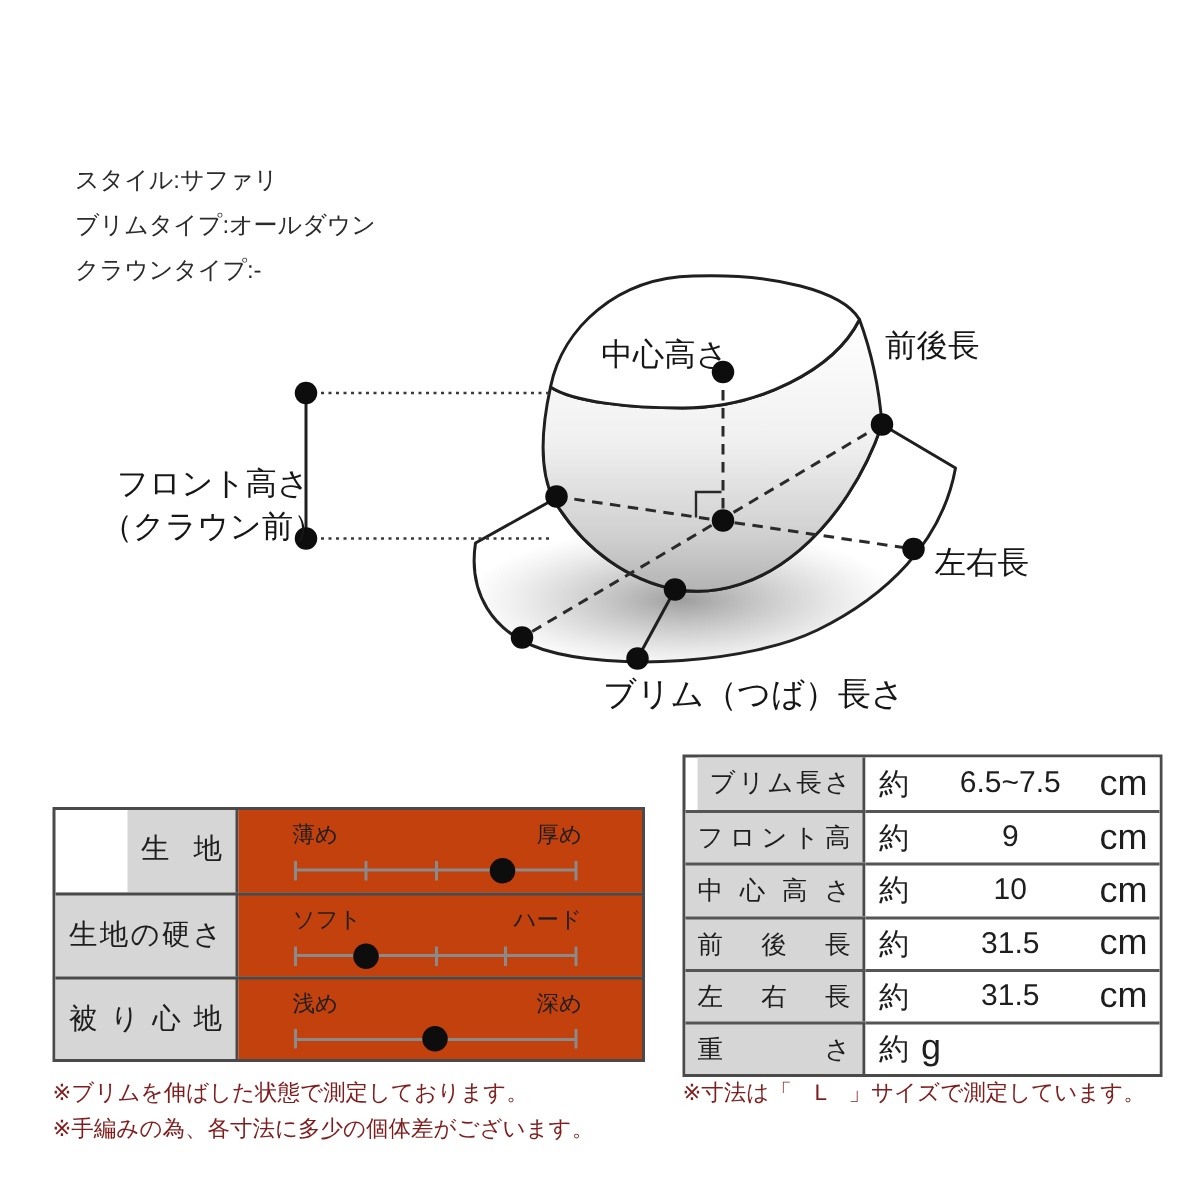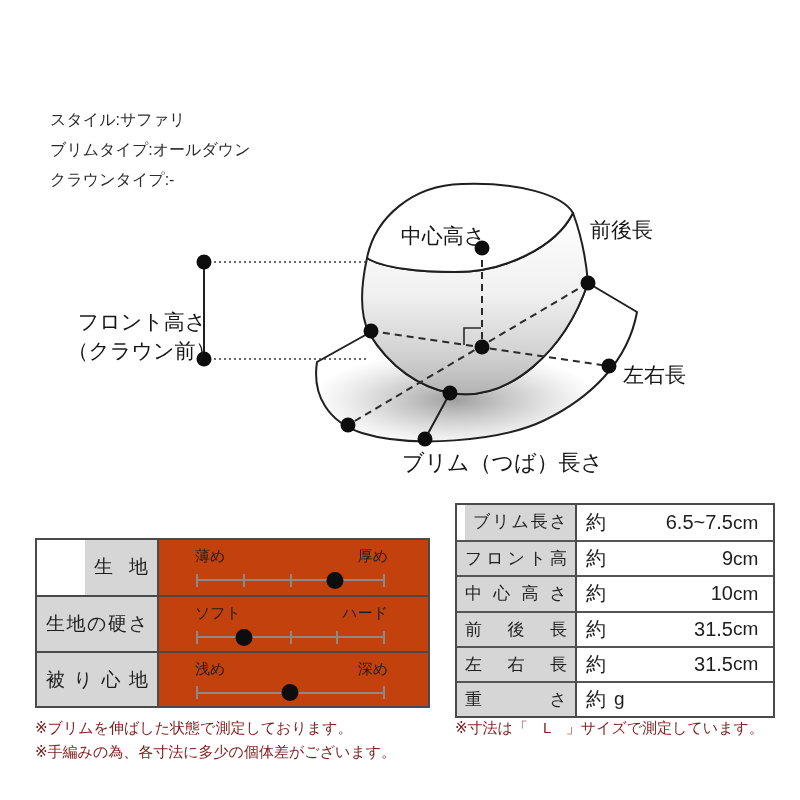--- a/index.html
+++ b/index.html
@@ -37,22 +37,22 @@
   .trackwrap .dot{position:absolute;top:-7.5px;width:17px;height:17px;border-radius:50%;background:#0d0d0d;transform:translateX(-50%);}
   
   .spec{position:absolute;left:455px;top:503px;width:320px;height:215px;box-sizing:border-box;
         border:2px solid #4a4a4a;display:grid;grid-template-columns:120px 1fr;grid-auto-rows:1fr;}
   .spec .lcell{background:#d6d6d6;border-right:2px solid #4a4a4a;box-sizing:border-box;
                font-size:17px;padding:0 8px;display:block;text-align:justify;text-align-last:justify;overflow:hidden;}
   .spec .vcell{display:flex;align-items:center;background:#fff;box-sizing:border-box;font-size:20px;}
   .spec .rowline{border-top:2px solid #555;}
   .spec .lcell .lh, .fabric .lcell .lh{display:block;}
   .spec .approx{padding-left:9px;width:28px;flex:0 0 auto;}
-  .spec .val{flex:1;text-align:right;}
-  .spec .unit{flex:0 0 40px;text-align:left;font-size:19px;}
+  .spec .val{flex:1;text-align:center;}
+  .spec .unit{flex:0 0 40px;text-align:left;font-size:24px;}
   
   .note{position:absolute;font-size:15px;color:#7f1d1d;white-space:nowrap;text-align:center;}
   .note.n0{left:35px;top:719px;} .note.n1{left:35px;top:743px;} .note.n2{left:455px;top:719px;}
 </style>
 </head>
 <body>
 
 <div class="page">
 
 

